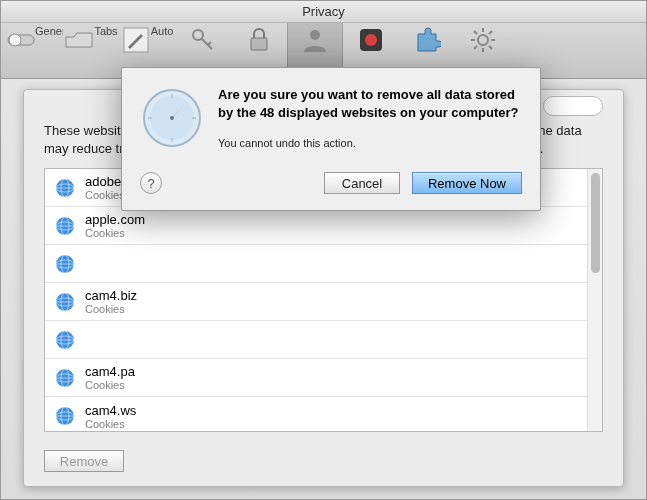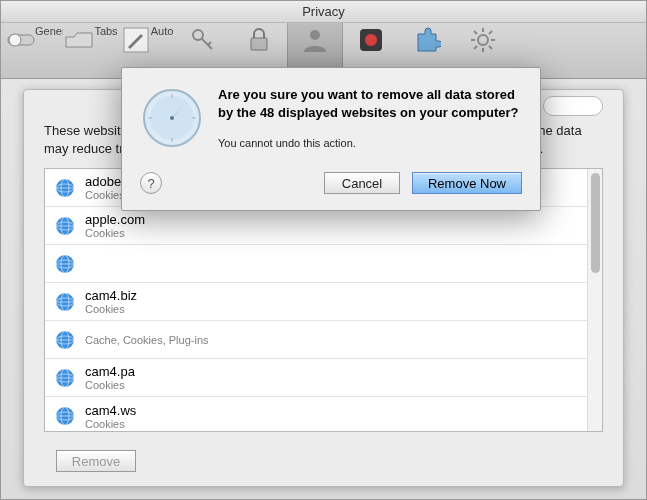--- a/index.html
+++ b/index.html
@@ -114,21 +114,21 @@
   .row .globe {
     width: 20px; height: 20px; margin-right: 10px;
     flex-shrink: 0;
   }
   .row .globe svg { display:block; }
   .row .rlabels { display:flex; flex-direction:column; }
   .row .domain { font-size: 13px; color: #000; }
   .row .kinds { font-size: 11px; color: #808080; }
   .btnrow {
     position: absolute;
-    left: 32px; right: 20px; bottom: 14px;
+    left: 20px; right: 20px; bottom: 14px;
     display: flex;
     align-items: flex-end;
   }
   .push {
     height: 22px;
     padding: 0 14px;
     font-size: 13px;
     color: #222;
     border-radius: 0;
     border: 1px solid #9a9a9a;
@@ -358,21 +358,20 @@
         <div class="row">
           <span class="globe">
               <svg width="20" height="20" viewBox="0 0 20 20">
                 <circle cx="10" cy="10" r="9" fill="#3d8fe0"></circle>
                 <ellipse cx="10" cy="10" rx="9" ry="4" fill="none" stroke="#fff" stroke-width="0.8" opacity="0.7"></ellipse>
                 <ellipse cx="10" cy="10" rx="4" ry="9" fill="none" stroke="#fff" stroke-width="0.8" opacity="0.7"></ellipse>
                 <line x1="1" y1="10" x2="19" y2="10" stroke="#fff" stroke-width="0.8" opacity="0.7"></line>
               </svg>
             </span>
           <div class="rlabels">
-            <span class="kinds">Cache, Cookies, Plug-ins</span>
           </div>
         </div>
         <div class="row">
           <span class="globe">
               <svg width="20" height="20" viewBox="0 0 20 20">
                 <circle cx="10" cy="10" r="9" fill="#3d8fe0"></circle>
                 <ellipse cx="10" cy="10" rx="9" ry="4" fill="none" stroke="#fff" stroke-width="0.8" opacity="0.7"></ellipse>
                 <ellipse cx="10" cy="10" rx="4" ry="9" fill="none" stroke="#fff" stroke-width="0.8" opacity="0.7"></ellipse>
                 <line x1="1" y1="10" x2="19" y2="10" stroke="#fff" stroke-width="0.8" opacity="0.7"></line>
               </svg>

